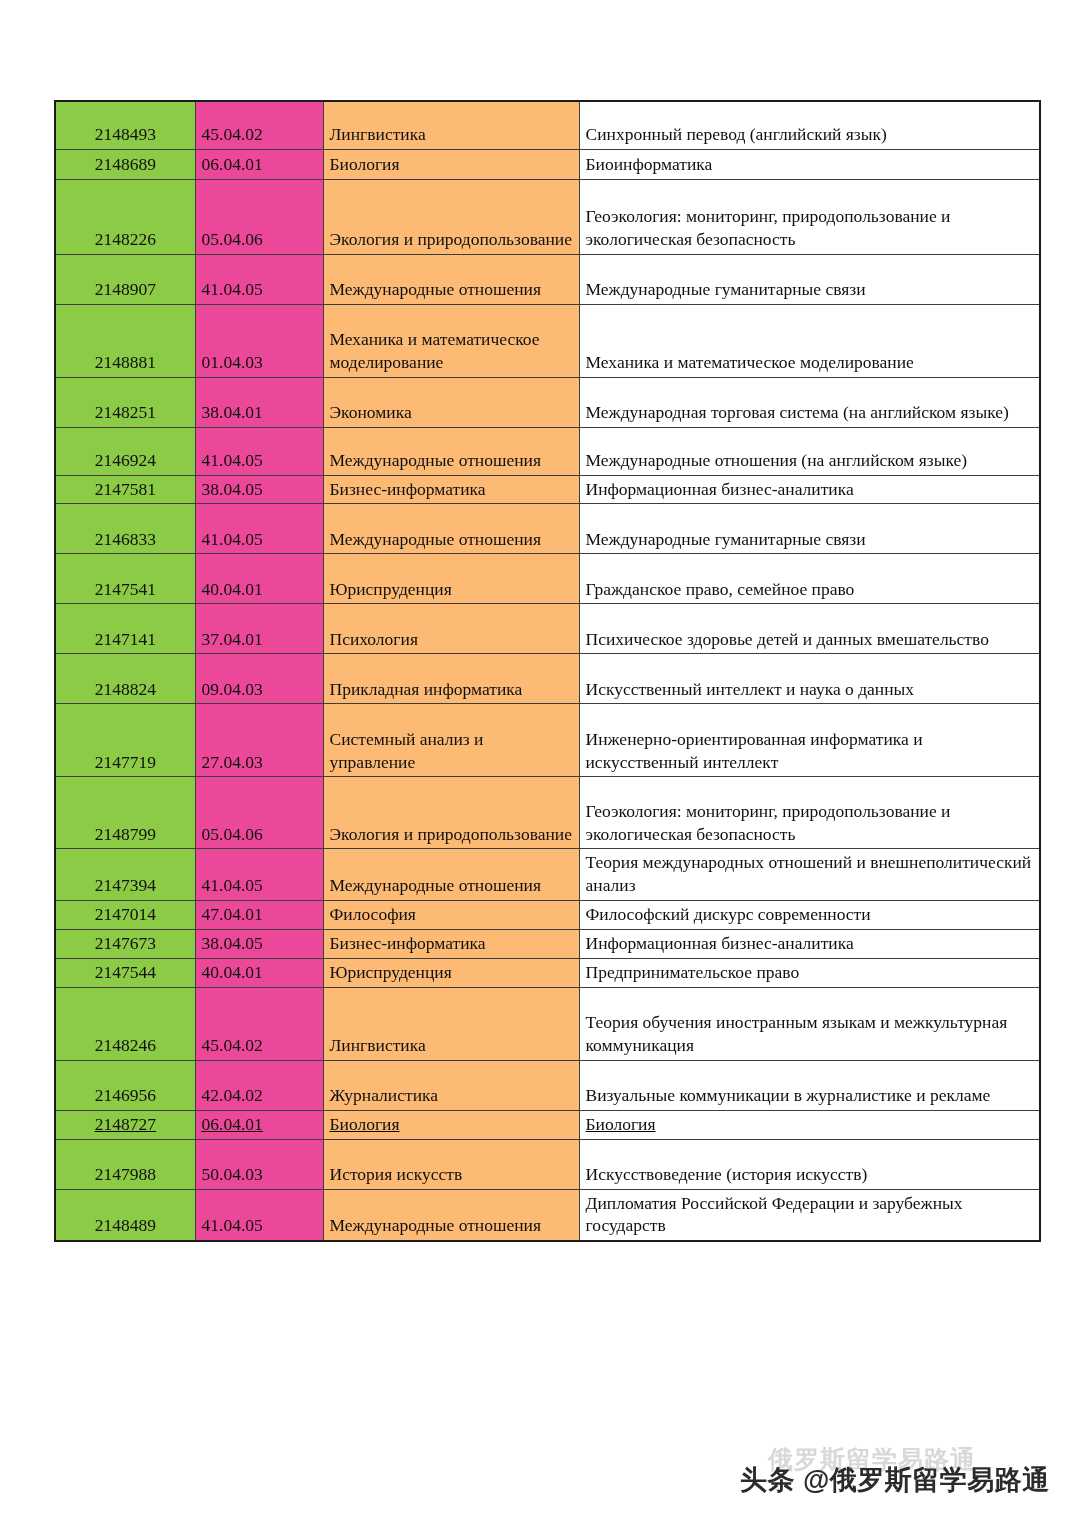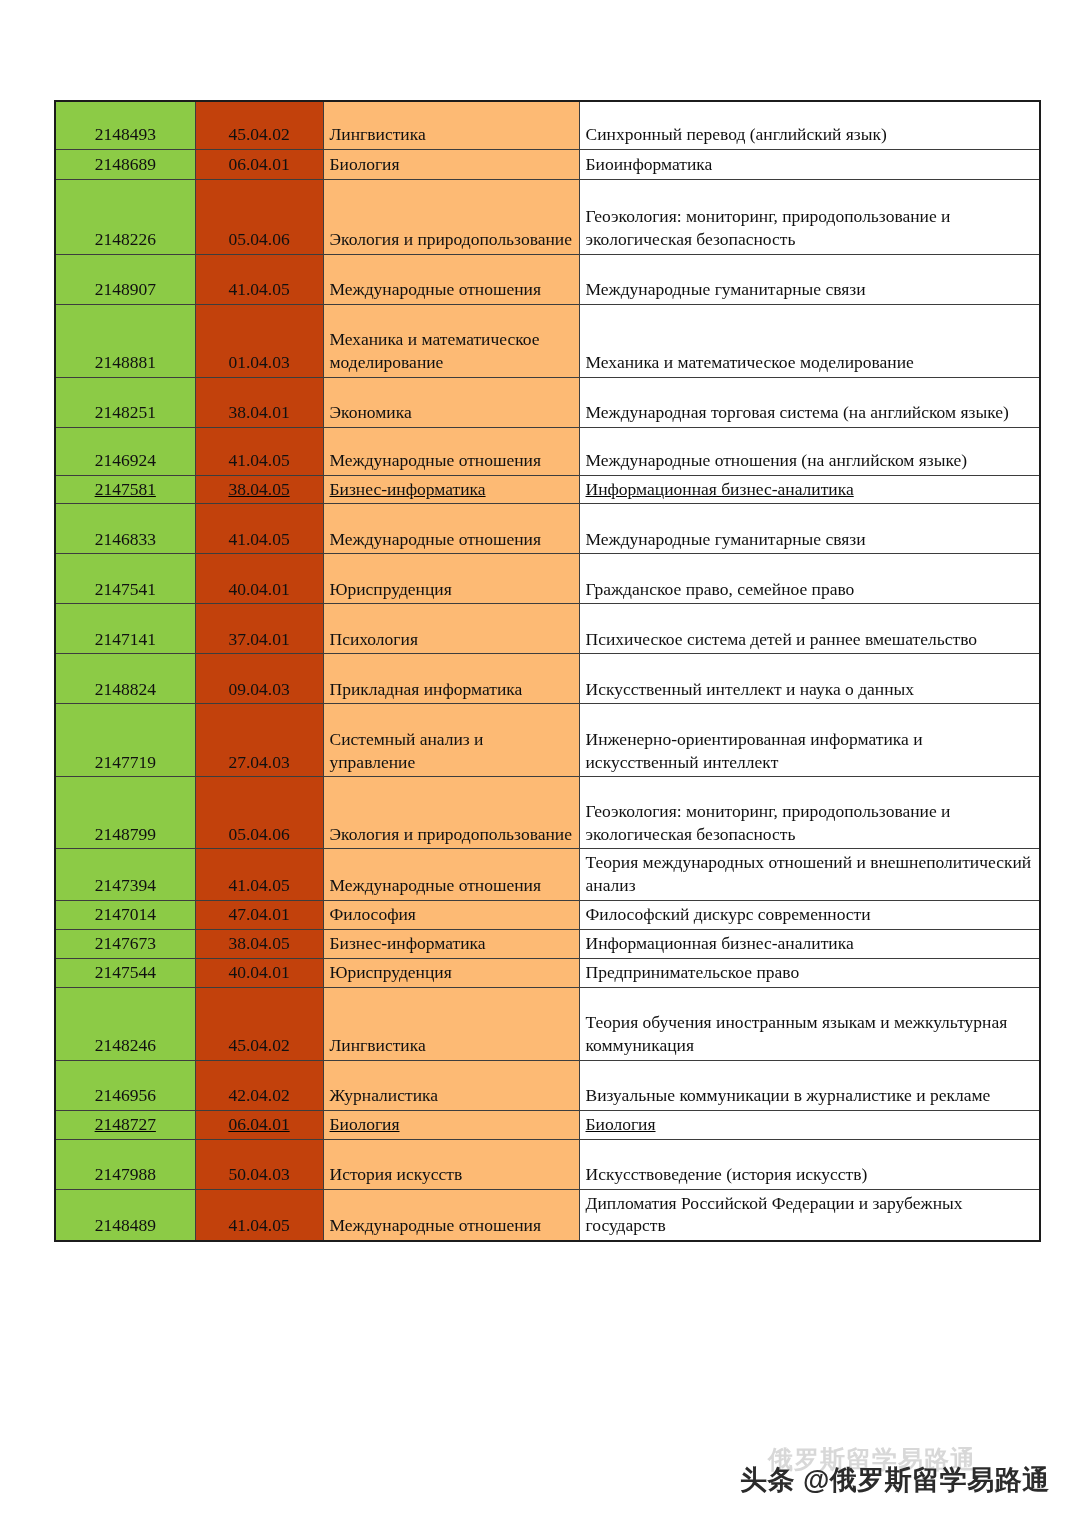--- a/index.html
+++ b/index.html
@@ -55,22 +55,22 @@
   }
 
   td.cell-id {
     background: #8ccb46;
     text-align: center;
     border-right: 1px solid #2f2f2f;
     color: #0d0d0d;
   }
 
   td.cell-code {
-    background: #c2410c;
-    text-align: center;
+    background: #ec4899;
+    text-align: left;
     padding-left: 9px;
   }
 
   td.cell-program {
     background: #fdba74;
     text-align: left;
     padding-left: 11px;
   }
 
   td.cell-profile {
@@ -151,21 +151,21 @@
             <td class="cell-code">38.04.01</td>
             <td class="cell-program">Экономика</td>
             <td class="cell-profile">Международная торговая система (на английском языке)</td>
           </tr>
           <tr style="height: 48px;">
             <td class="cell-id">2146924</td>
             <td class="cell-code">41.04.05</td>
             <td class="cell-program">Международные отношения</td>
             <td class="cell-profile">Международные отношения (на английском языке)</td>
           </tr>
-          <tr style="height: 27px; text-decoration: underline;">
+          <tr style="height: 27px;">
             <td class="cell-id">2147581</td>
             <td class="cell-code">38.04.05</td>
             <td class="cell-program">Бизнес-информатика</td>
             <td class="cell-profile">Информационная бизнес-аналитика</td>
           </tr>
           <tr style="height: 50px; margin-left: 24px;">
             <td class="cell-id">2146833</td>
             <td class="cell-code">41.04.05</td>
             <td class="cell-program">Международные отношения</td>
             <td class="cell-profile">Международные гуманитарные связи</td>
@@ -173,21 +173,21 @@
           <tr style="height: 50px;">
             <td class="cell-id">2147541</td>
             <td class="cell-code">40.04.01</td>
             <td class="cell-program">Юриспруденция</td>
             <td class="cell-profile">Гражданское право, семейное право</td>
           </tr>
           <tr style="height: 50px;">
             <td class="cell-id">2147141</td>
             <td class="cell-code">37.04.01</td>
             <td class="cell-program">Психология</td>
-            <td class="cell-profile">Психическое система детей и раннее вмешательство</td>
+            <td class="cell-profile">Психическое здоровье детей и данных вмешательство</td>
           </tr>
           <tr style="height: 50px;">
             <td class="cell-id">2148824</td>
             <td class="cell-code">09.04.03</td>
             <td class="cell-program">Прикладная информатика</td>
             <td class="cell-profile">Искусственный интеллект и наука о данных</td>
           </tr>
           <tr style="height: 73px;">
             <td class="cell-id">2147719</td>
             <td class="cell-code">27.04.03</td>

